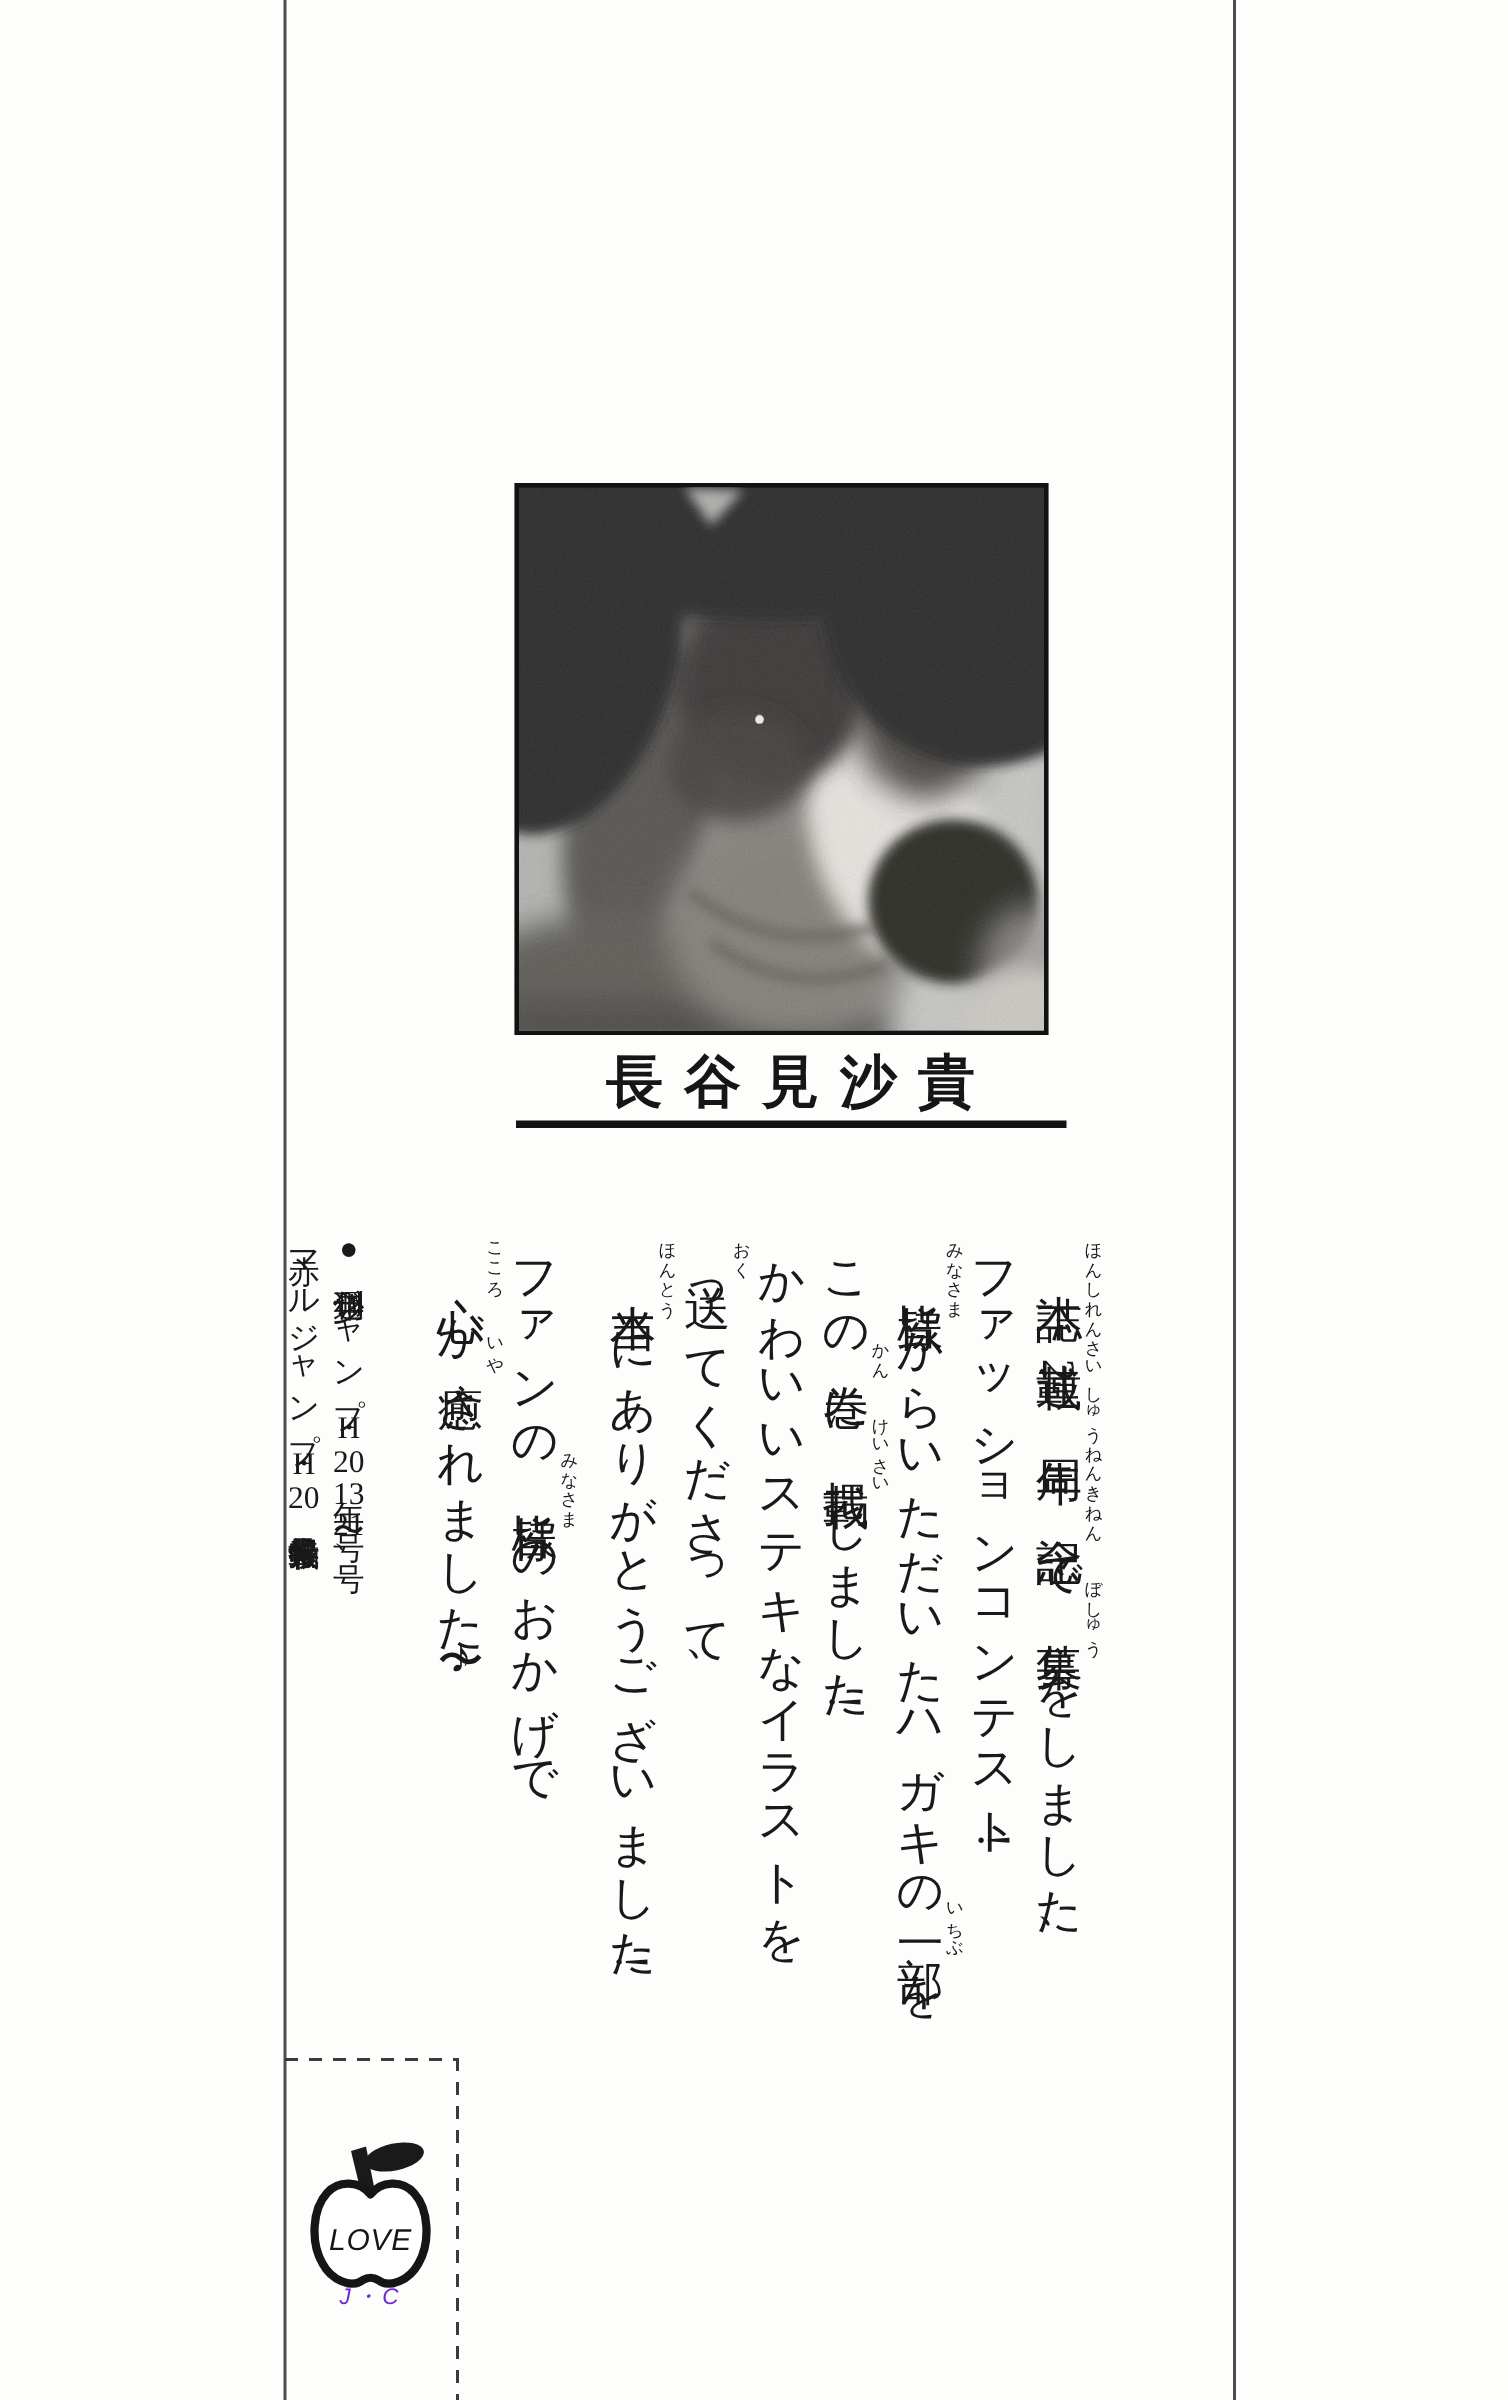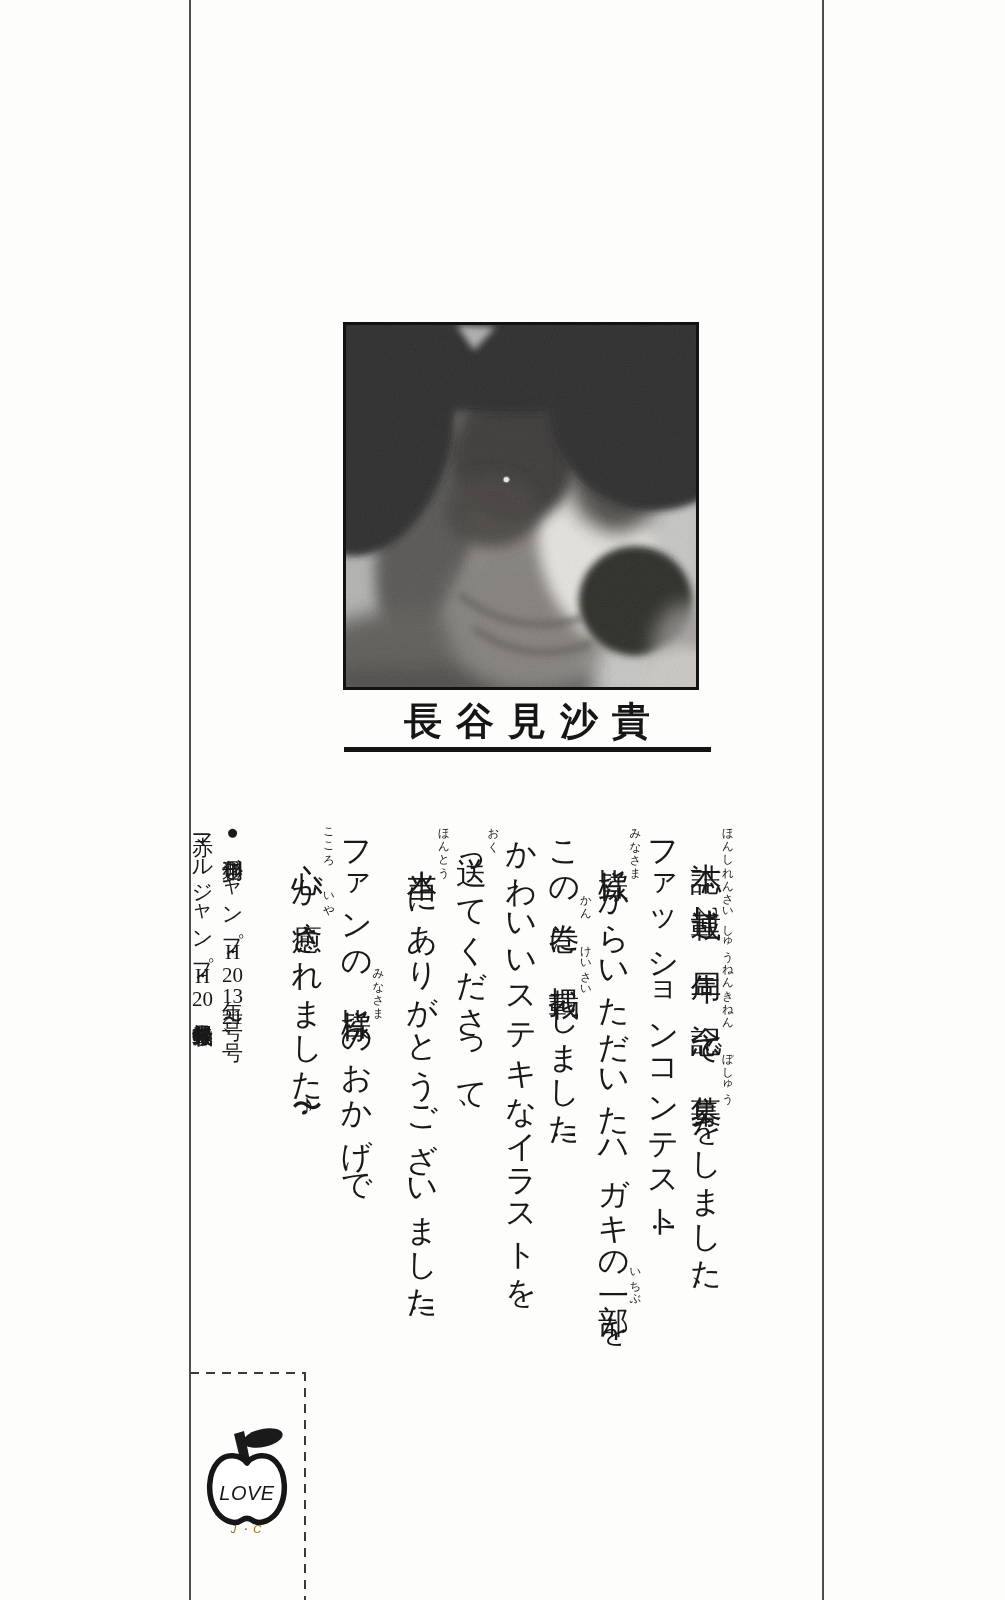--- a/index.html
+++ b/index.html
@@ -41,21 +41,21 @@
   .tcy{text-combine-upright:all;-webkit-text-combine:horizontal;}
 
   
   .stamp-box{position:absolute;left:190px;top:1372px;width:115px;height:228px;font-style:italic;}
   .dash-top{position:absolute;left:0;top:0;width:116px;height:2px;
     background:repeating-linear-gradient(90deg,#3a3a3a 0 9px,transparent 9px 16px);}
   .dash-right{position:absolute;left:114px;top:0;width:2px;height:228px;
     background:repeating-linear-gradient(180deg,#3a3a3a 0 9px,transparent 9px 16px);}
   .apple-logo{position:absolute;left:12px;top:48px;width:90px;height:112px;}
   .jc-label{position:absolute;left:0;top:150px;width:115px;text-align:center;
-    font-family:"Liberation Sans", sans-serif;font-size:11px;letter-spacing:3px;color:#a16207;}
+    font-family:"Liberation Sans", sans-serif;font-size:15px;letter-spacing:3px;color:#6d28d9;}
 </style>
 </head>
 <body>
 
 <div class="page-rule rule-left"></div>
 <div class="page-rule rule-right"></div>
 
 <div class="photo-frame">
   <svg viewBox="0 0 356 370">
     <defs>

